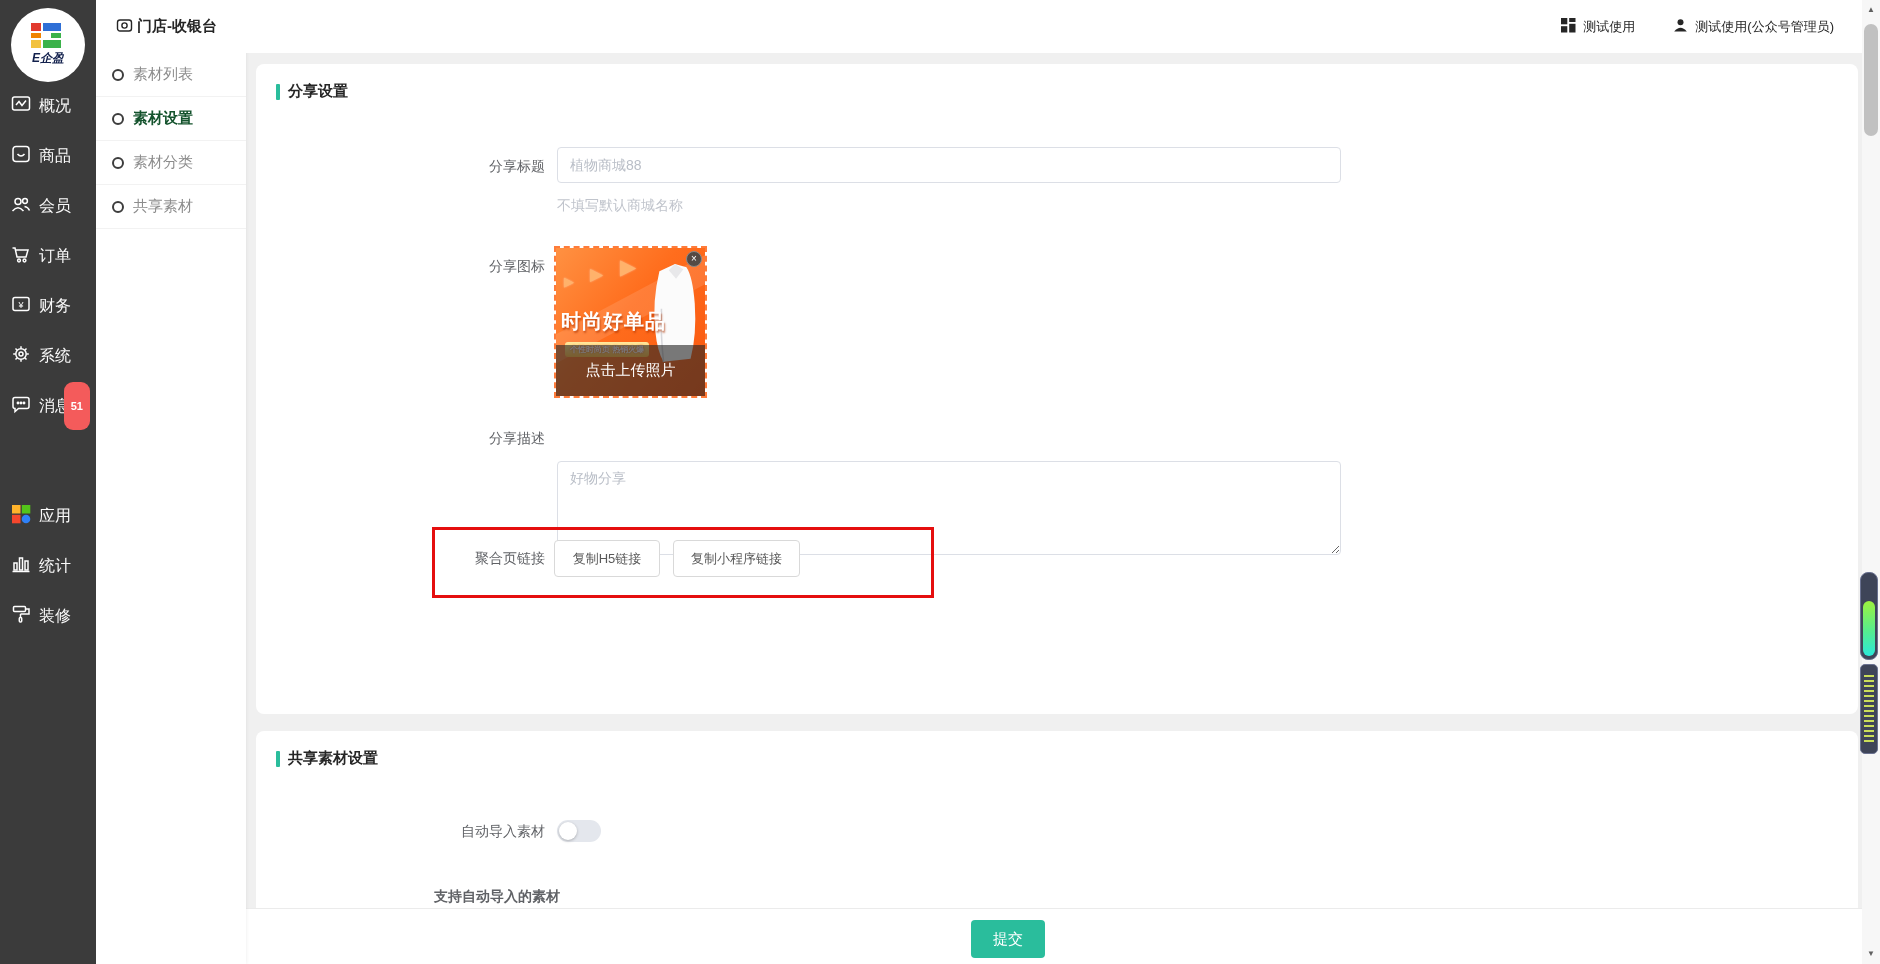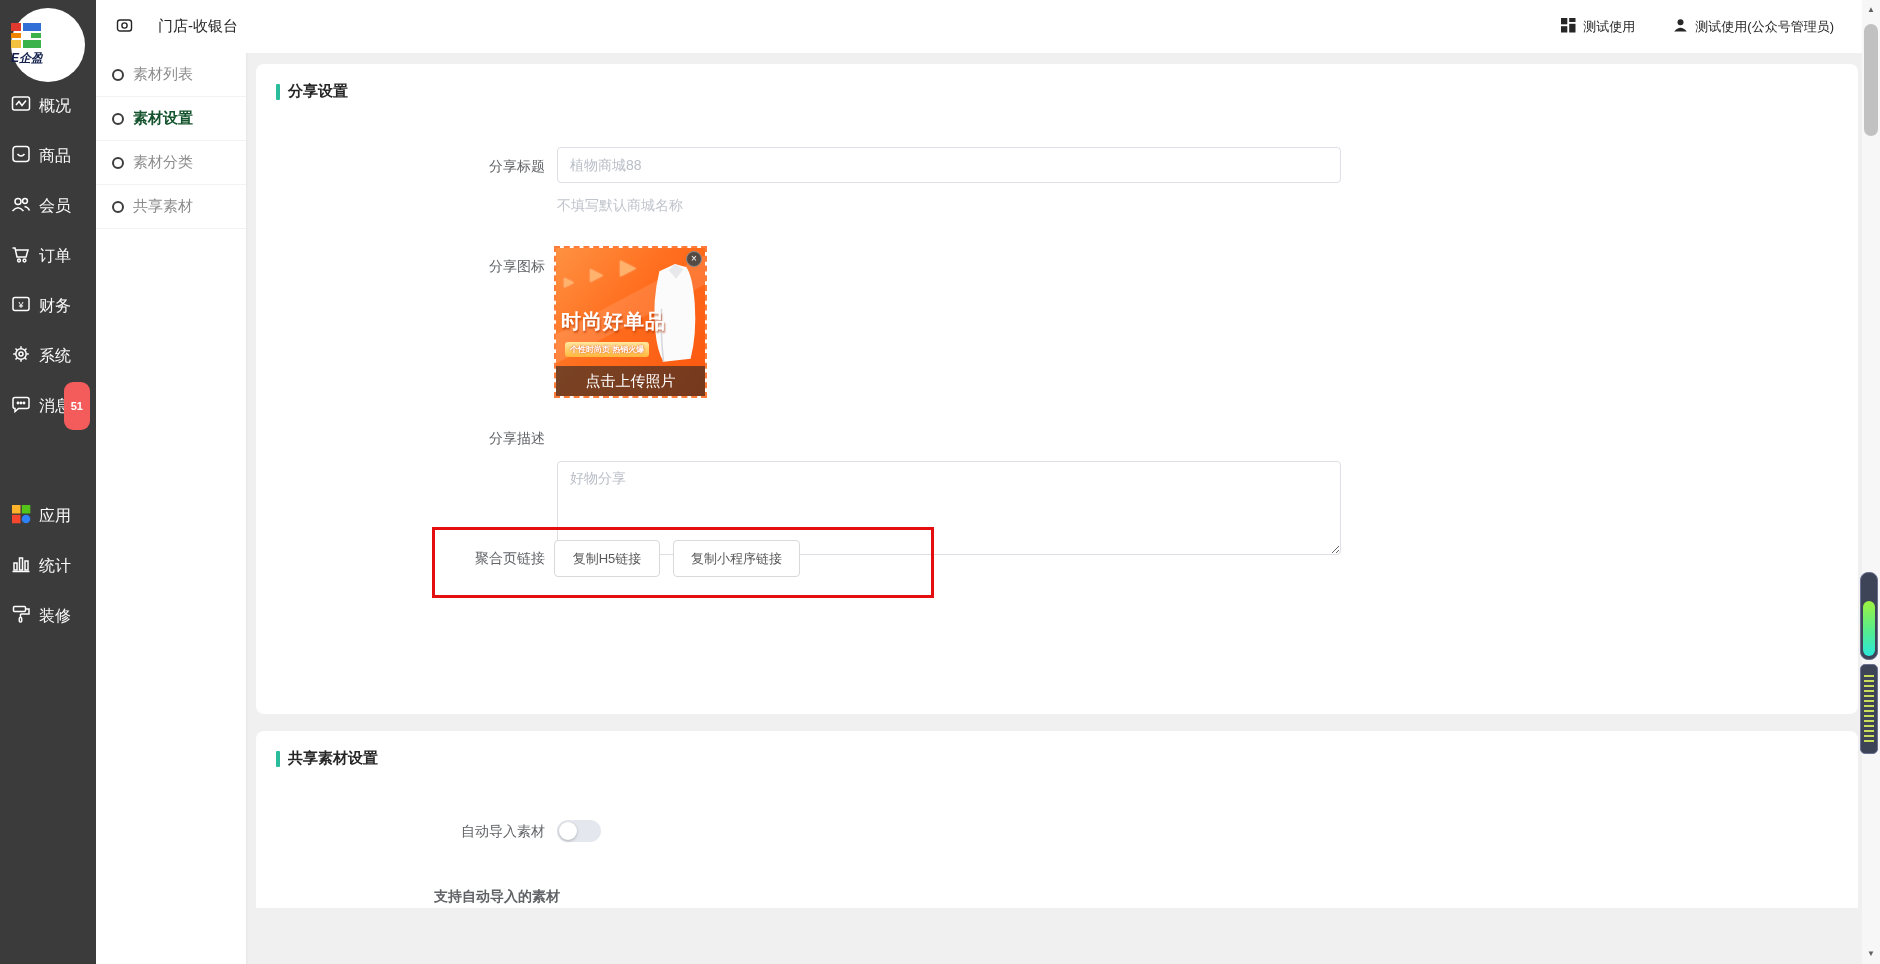--- a/index.html
+++ b/index.html
@@ -4,21 +4,21 @@
 <style>
   * { margin:0; padding:0; box-sizing:border-box; }
   html,body { width:1880px; height:964px; overflow:hidden;
     font-family:"Liberation Sans", sans-serif; background:#f0f0f0; color:#262626; }
 
   
   .sidebar { position:absolute; left:0; top:0; width:96px; height:964px;
     background:#3b3b3b; z-index:30; }
   .logo { position:absolute; left:11px; top:8px; width:74px; height:74px;
     border-radius:50%; background:#fff; display:flex; flex-direction:column;
-    align-items:flex-start; justify-content:center; }
+    align-items:center; justify-content:center; }
   .logo-mosaic { width:34px; height:26px; display:grid;
     grid-template-columns:10px 6px 10px; grid-template-rows:8px 5px 8px; gap:2px; }
   .logo-mosaic i { display:block; }
   .lm1{background:#e23a2e;} .lm2{background:#2f6fd6; grid-column:2/4;}
   .lm3{background:#f08300;} .lm4{background:#3bb24a; grid-column:3;}
   .lm5{background:#f2c23e;} .lm6{background:#3bb24a; grid-column:2/4;}
   .logo-text { font-size:12px; font-weight:bold; font-style:italic; color:#13214d; margin-top:1px; letter-spacing:0; }
   .nav { position:absolute; top:81px; left:0; width:96px; }
   .nav-item { position:relative; height:50px; display:flex; align-items:center;
     gap:7px; padding-left:10px; color:#fafafa; font-size:16px; cursor:pointer; }
@@ -34,22 +34,22 @@
   .subnav-item { height:44px; display:flex; align-items:center; gap:9px;
     padding-left:16px; font-size:15px; color:#8c8c8c; cursor:pointer;
     border-bottom:1px solid #f2f2f2; background:#fff; }
   .subnav-item .ring { width:12px; height:12px; border:2px solid #3d3d3d;
     border-radius:50%; flex:0 0 auto; }
   .subnav-item.active { color:#14532d; font-weight:bold; }
 
   
   .header { position:absolute; left:96px; top:0; right:18px; height:53px;
     background:#fff; display:flex; align-items:center; padding:0 28px 0 20px; z-index:25; }
-  .header-title { display:flex; align-items:center; gap:25px; font-size:15px;
-    font-weight:400; color:#262626; }
+  .header-title { display:flex; align-items:center; gap:4px; font-size:15px;
+    font-weight:700; color:#262626; }
   .header-right { margin-left:auto; display:flex; align-items:center; gap:38px; }
   .header-chip { display:flex; align-items:flex-end; gap:7px; font-size:13px;
     color:#262626; cursor:pointer; }
 
   
   .main { position:absolute; left:246px; top:53px; width:1616px; height:911px;
     background:#f0f0f0; z-index:10; }
   .card { position:absolute; left:10px; right:4px; background:#fff; border-radius:8px 8px 0 0; }
   .card1 { top:11px; height:650px; border-radius:8px; }
   .card2 { top:678px; height:177px; overflow:hidden; }
@@ -78,21 +78,21 @@
   .b-arrow { position:absolute; color:#ffb26b; text-shadow:0 0 2px rgba(255,255,255,.55); }
   .a1 { left:8px;  top:26px; font-size:13px; }
   .a2 { left:34px; top:16px; font-size:17px; }
   .a3 { left:64px; top:7px;  font-size:21px; }
   .banner-title { position:absolute; left:5px; top:60px; font-size:20px; font-weight:bold;
     color:#fff; letter-spacing:1px; text-shadow:1px 2px 2px rgba(170,50,0,.65); white-space:nowrap; }
   .banner-pill { position:absolute; left:9px; top:94px; padding:2px 5px;
     background:linear-gradient(180deg,#ffe9a0,#ffb73c); border-radius:3px;
     font-size:8px; font-weight:bold; color:#fff; text-shadow:0 0 2px #d93511; white-space:nowrap; }
   .shirt { position:absolute; right:-2px; top:14px; }
-  .banner-overlay { position:absolute; left:0; right:0; bottom:0; height:30px;
+  .banner-overlay { position:absolute; left:0; right:0; bottom:0; height:51px;
     background:rgba(38,38,38,.62); color:#fff; font-size:15px; display:flex;
     align-items:center; justify-content:center; }
   .close-btn { position:absolute; top:3px; right:3px; width:16px; height:16px;
     border-radius:50%; background:rgba(70,70,70,.92); border:1px solid #8a8a8a;
     color:#fff; font-size:10px; line-height:14px; text-align:center; cursor:pointer; z-index:3; }
 
   .copy-btn { position:absolute; top:476px; height:37px; background:#fff;
     border:1px solid #d9d9d9; border-radius:4px; font-size:13px; color:#595959;
     cursor:pointer; font-family:"Liberation Sans", sans-serif; }
   .btn-h5 { left:298px; width:106px; }
@@ -334,20 +334,23 @@
       <span class="section-bar"></span>
       <span>共享素材设置</span>
     </div>
     <label class="form-label" style="top:92px;">自动导入素材</label>
     <div class="toggle">
       <span class="knob"></span>
     </div>
     <div class="support-text">支持自动导入的素材</div>
   </div>
 
+  <div class="footerbar">
+    <button class="submit-btn">提交</button>
+  </div>
 </div>
 
 <div class="scrollbar">
   <div class="scroll-arrow sa-up">▲</div>
   <div class="scroll-thumb"></div>
   <div class="scroll-arrow sa-down">▼</div>
 </div>
 
 <div class="meter meter1">
   <div class="fill"></div>

